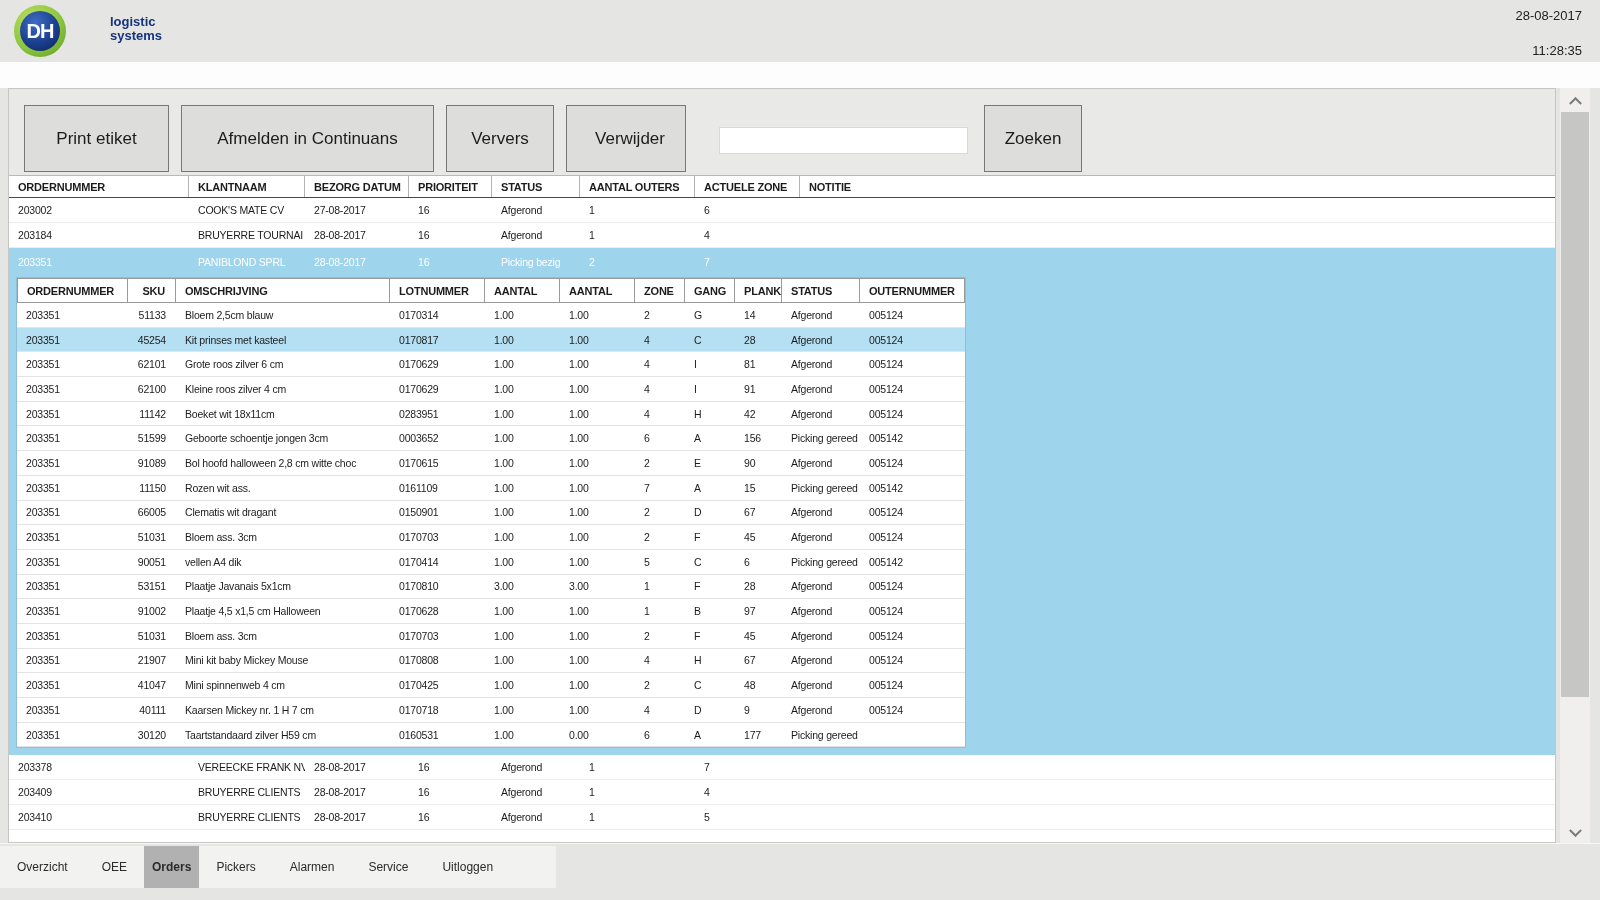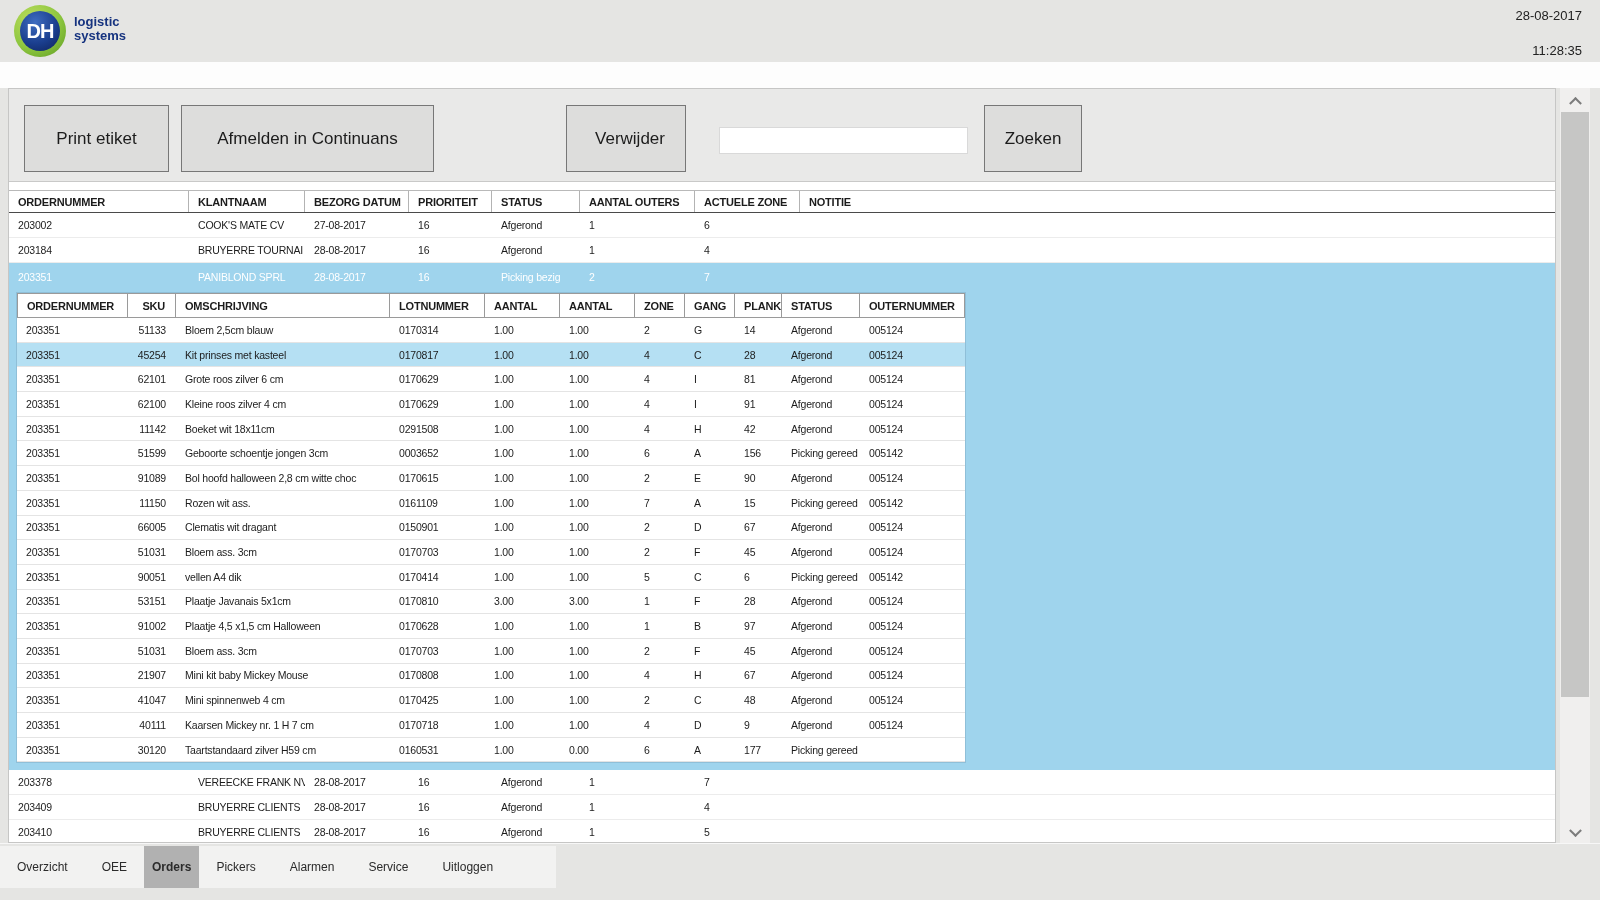--- a/index.html
+++ b/index.html
@@ -1,21 +1,21 @@
 <!DOCTYPE html>
 <html><head>
 <meta charset="utf-8">
 <style>
   * { margin:0; padding:0; box-sizing:border-box; }
   html,body { width:1600px; height:900px; overflow:hidden;
     font-family:"Liberation Sans", sans-serif; background:#e5e5e3; color:#1c1c1c; }
 
   
   .topbar { position:absolute; left:0; top:0; width:1600px; height:62px; background:#e5e5e3; }
-  .logo-wrap { position:absolute; left:14px; top:5px; display:flex; align-items:flex-start; }
+  .logo-wrap { position:absolute; left:14px; top:5px; display:flex; align-items:flex-start;gap:36px; }
   .logo-ball { width:52px; height:52px; border-radius:50%;
     background:radial-gradient(circle at 35% 30%, #bede5e 0%, #8dc63f 55%, #5a9820 100%);
     display:flex; align-items:center; justify-content:center; }
   .logo-inner { width:40px; height:40px; border-radius:50%;
     background:radial-gradient(circle at 38% 28%, #3e6cc0 0%, #1b3f8f 55%, #0d2158 100%);
     display:flex; align-items:center; justify-content:center; }
   .logo-initials { color:#fff; font-weight:bold; font-size:20px; letter-spacing:-1px; }
   .brand { margin:10px 0 0 8px; color:#16337f; font-weight:bold; font-size:13px; line-height:14px; }
   .clock { position:absolute; right:18px; top:8px; text-align:right; font-size:13px; color:#222; }
   .clock .time { margin-top:20px; }
@@ -33,21 +33,21 @@
   .btn-print    { left:15px;  width:145px; }
   .btn-afmelden { left:172px; width:253px; }
   .btn-ververs  { left:437px; width:108px; }
   .btn-verwijder{ left:557px; width:120px;padding-left:8px; }
   .btn-zoeken   { left:975px; width:98px; }
   .search-box { position:absolute; left:710px; top:38px; width:249px; height:27px;
     border:1px solid #d9d9d9; background:#fff; font-size:14px; padding:0 6px;
     font-family:"Liberation Sans", sans-serif; }
 
   
-  .viewport { position:absolute; left:0; top:101px; width:100%; height:662px; background:#fff; }
+  .viewport { position:absolute; left:0; top:86px; width:100%; height:662px; background:#fff; }
   .ogrid { display:grid; grid-template-columns:180px 116px 104px 83px 88px 115px 105px 1fr; }
   .cell { white-space:nowrap; overflow:hidden; padding-left:9px; display:flex; align-items:center;
     font-size:10.5px; letter-spacing:-0.2px; }
   .ohead { height:23px; background:#fff; border-top:1px solid #b9b9b9; border-bottom:1px solid #4a4a4a; }
   .ohead .cell { font-weight:bold; font-size:11px; border-right:1px solid #b3b3b3; }
   .ohead .cell:last-child { border-right:none; }
   .orow { height:25px; border-bottom:1px solid #ececec; background:#fff; }
 
   
   .sel-block { background:#9fd4ed; padding-bottom:7px; }
@@ -103,20 +103,21 @@
     <div class="time">11:28:35</div>
   </div>
 </div>
 <div class="white-strip"></div>
 
 <div class="panel">
 
   <div class="toolbar">
     <button class="btn btn-afmelden">Afmelden in Continuans</button>
     <button class="btn btn-print">Print etiket</button>
+    <button class="btn btn-ververs">Ververs</button>
     <button class="btn btn-verwijder">Verwijder</button>
     <input class="search-box" value="" style="">
     <button class="btn btn-zoeken">Zoeken</button>
   </div>
 
   <div class="viewport">
 
     <div class="ogrid ohead">
         <div class="cell">ORDERNUMMER</div>
         <div class="cell">KLANTNAAM</div>
@@ -226,21 +227,21 @@
               <div class="cell">4</div>
               <div class="cell">I</div>
               <div class="cell">91</div>
               <div class="cell">Afgerond</div>
               <div class="cell">005124</div>
             </div>
             <div class="dgrid drow">
               <div class="cell">203351</div>
               <div class="cell">11142</div>
               <div class="cell">Boeket wit 18x11cm</div>
-              <div class="cell">0291508</div>
+              <div class="cell">0283951</div>
               <div class="cell">1.00</div>
               <div class="cell">1.00</div>
               <div class="cell">4</div>
               <div class="cell">H</div>
               <div class="cell">42</div>
               <div class="cell">Afgerond</div>
               <div class="cell">005124</div>
             </div>
             <div class="dgrid drow">
               <div class="cell">203351</div>

